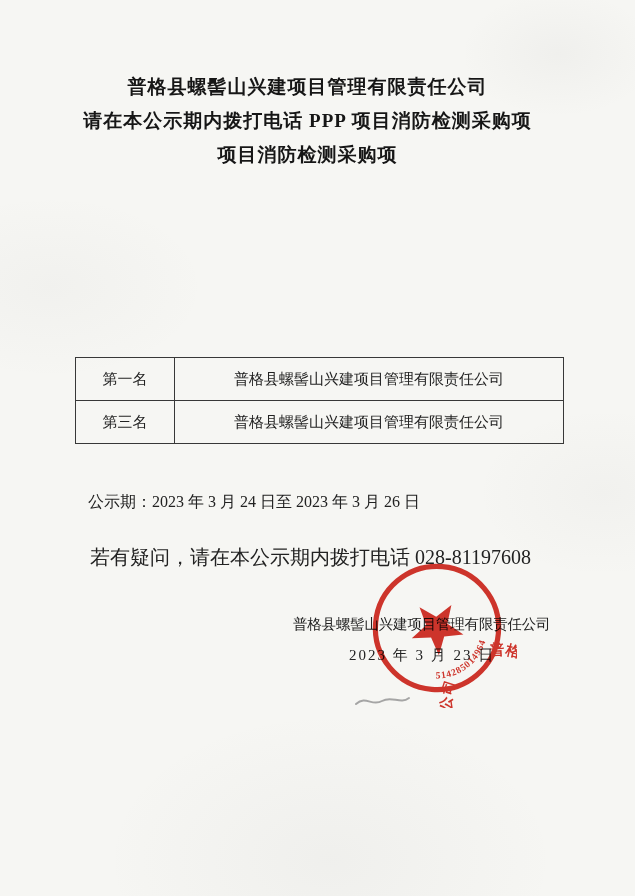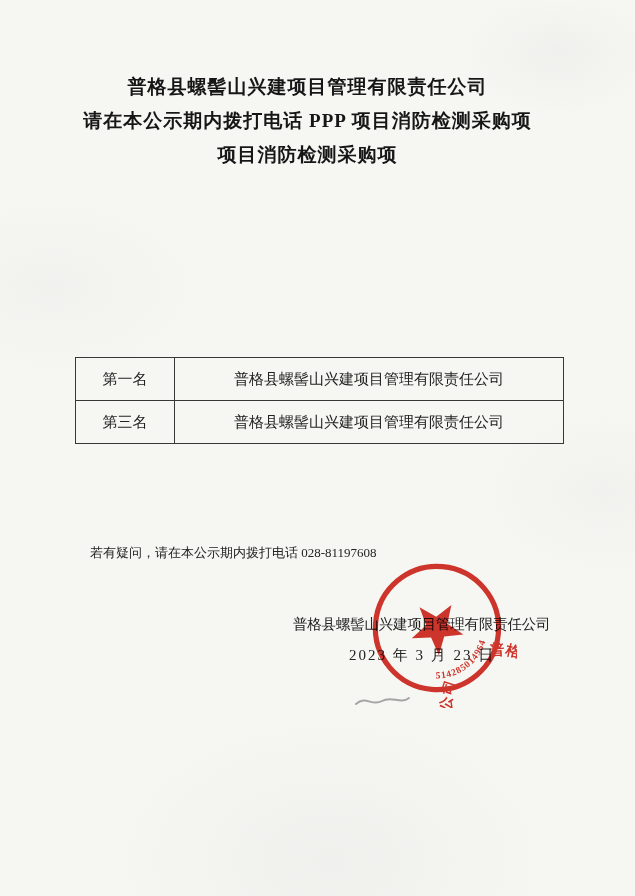--- a/index.html
+++ b/index.html
@@ -34,21 +34,21 @@
     background:transparent;
     margin-top:24px;
   }
   table.result td{
     border:1.6px solid #383838;
     height:42px;text-align:center;vertical-align:middle;
     font-size:15px;color:#222;padding:0 4px;
   }
   td.rank-cell{width:90px;}
   .period-line{position:absolute;top:492px;left:88px;font-size:16px;color:#222;}
-  .contact-line{position:absolute;top:544px;left:90px;font-size:13px;color:#222;}
+  .contact-line{position:absolute;top:544px;left:90px;font-size:20px;color:#222;}
   .sig-company{position:absolute;top:615px;left:293px;font-size:14.5px;letter-spacing:-0.2px;color:#222;}
   .sig-date{position:absolute;top:646px;left:349px;font-size:15px;letter-spacing:2px;color:#222;}
   .seal{
     position:absolute;left:357px;top:548px;width:160px;height:160px;
     mix-blend-mode:multiply;opacity:0.92;
   }
   .seal text{font-family:"Liberation Serif","DejaVu Serif",serif;font-weight:bold;}
   .pen-mark{position:absolute;left:352px;top:692px;width:62px;height:20px;opacity:0.75;}
 </style>
 </head>
@@ -69,20 +69,21 @@
         <td class="rank-cell">第一名</td>
         <td>普格县螺髻山兴建项目管理有限责任公司</td>
       </tr>
       <tr>
         <td class="rank-cell">第三名</td>
         <td>普格县螺髻山兴建项目管理有限责任公司</td>
       </tr>
     </tbody>
   </table>
 
+  <div class="period-line">公示期：2023 年 3 月 24 日至 2023 年 3 月 26 日</div>
 
   <div class="contact-line">若有疑问，请在本公示期内拨打电话 028-81197608</div>
 
   <div class="sig-company">普格县螺髻山兴建项目管理有限责任公司</div>
   <div class="sig-date">2023 年 3 月 23 日</div>
 
   <svg class="seal" viewBox="0 0 200 200" aria-hidden="true">
     <defs>
       <path id="seal-arc" d="M 100,162 A 62,62 0 1 1 99.9,162" fill="none"></path>
       <path id="seal-num-arc" d="M 55.5,144.5 A 63,63 0 0 0 144.5,144.5" fill="none"></path>

